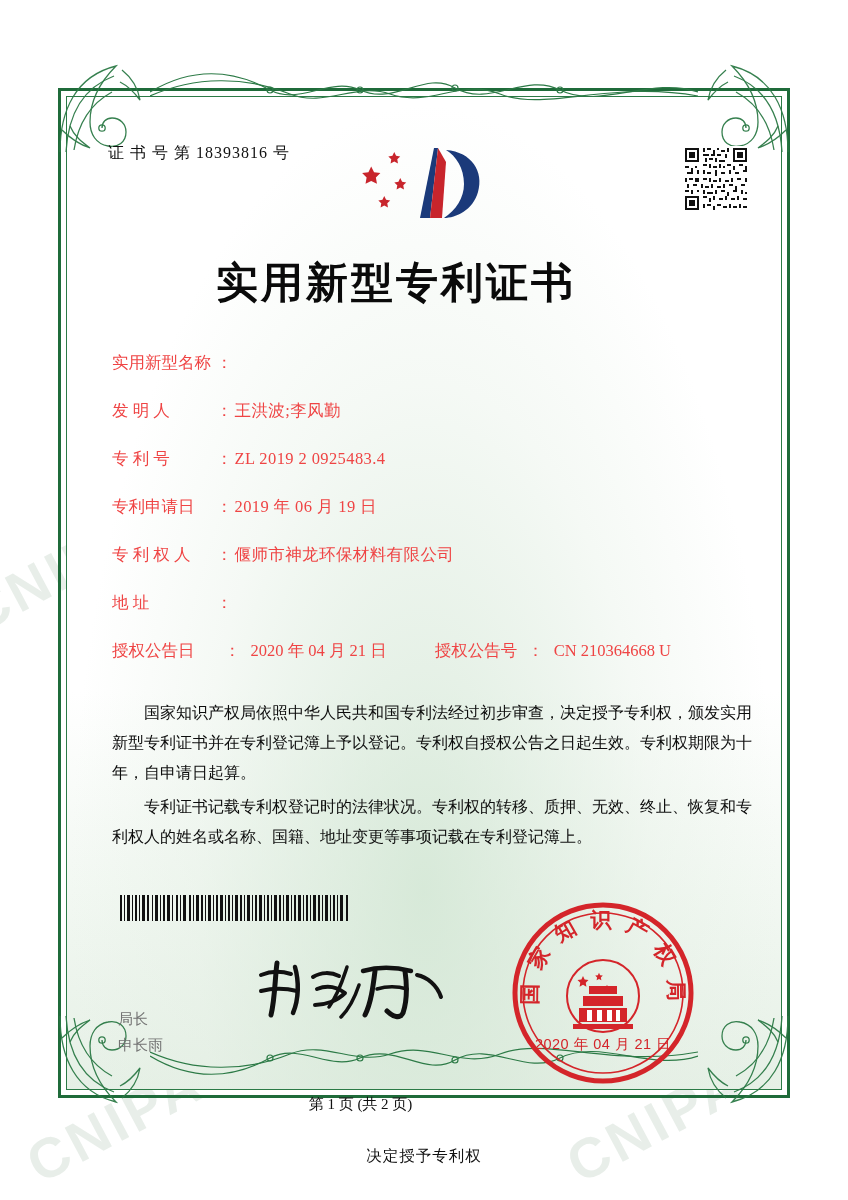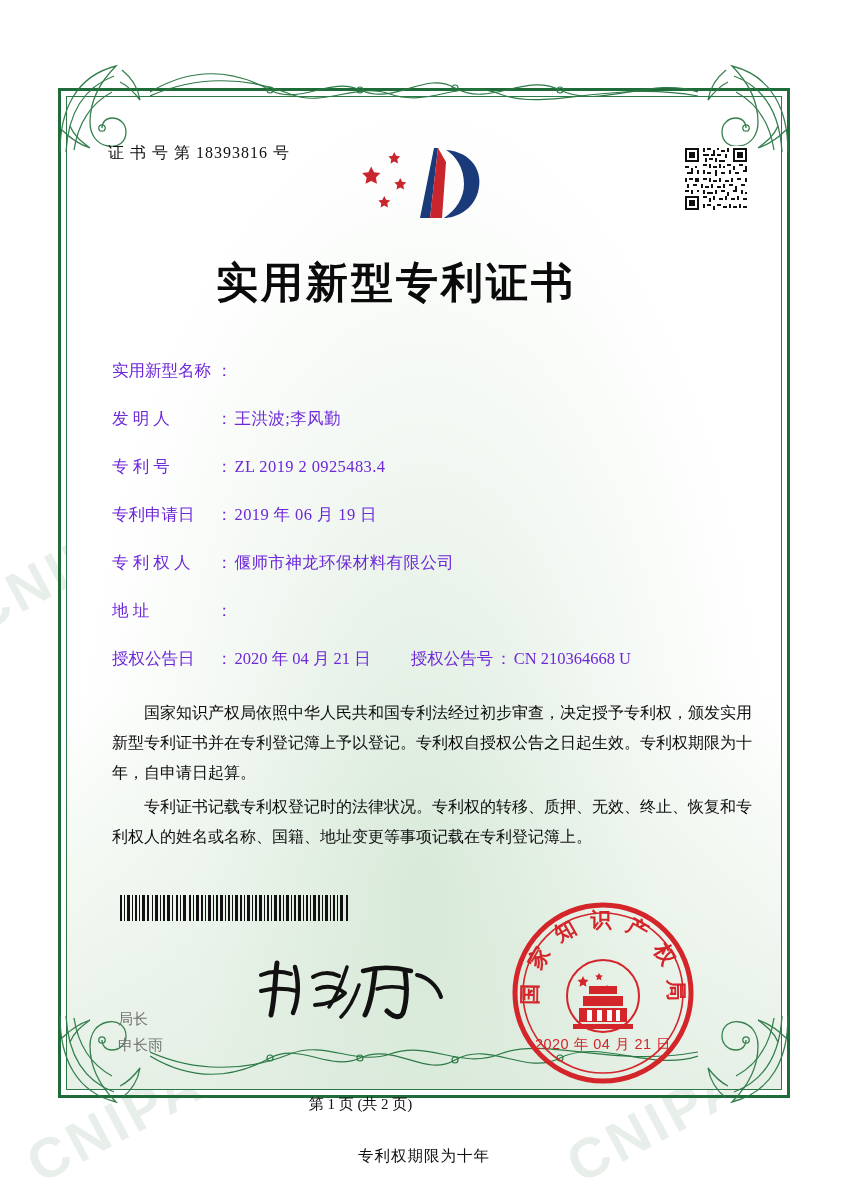--- a/index.html
+++ b/index.html
@@ -145,37 +145,36 @@
     position: absolute;
     left: 112px;
     top: 352px;
     width: 650px;
   }
   .row {
     display: flex;
     align-items: baseline;
     margin-bottom: 26px;
     font-size: 16.5px;
-    color: #6d28d9;
-    margin-top: 8px;
+    color: #ef4444;
   }
   .row .lbl {
     width: 104px;
     flex: 0 0 104px;
     letter-spacing: 0px;
     display: flex;
     justify-content: space-between;
   }
   .row .lbl.tight { letter-spacing: 0; display: block; }
   .row .colon { margin: 0 2px 0 0; }
   .row .val {
     flex: 1;
     letter-spacing: 0.4px;
   }
-  .row.pub { margin-bottom: 22px; }
+  .row.pub { margin-bottom: 22px; gap: 8px; }
   .row.pub .val2label {
     margin-left: 40px;
     margin-right: 2px;
     text-align: right;
   }
 
   
   .paras {
     position: absolute;
     left: 112px;
@@ -615,15 +614,15 @@
       </g>
       <path id="sealArc" d="M 95 95 m -66 0 a 66 66 0 1 1 132 0" fill="none"></path>
       <text font-family="Liberation Serif, serif" font-size="21" font-weight="700" fill="#d4252a" letter-spacing="4">
         <textPath href="#sealArc" startOffset="50%" text-anchor="middle">国 家 知 识 产 权 局</textPath>
       </text>
     </svg>
   </div>
   <div class="seal-date">2020 年 04 月 21 日</div>
 
   <div class="page-num">第 1 页 (共 2 页)</div>
-  <div class="footer-note">专利权期限为十年</div>
+  <div class="footer-note">决定授予专利权</div>
 
 </div>
 
 </body></html>

